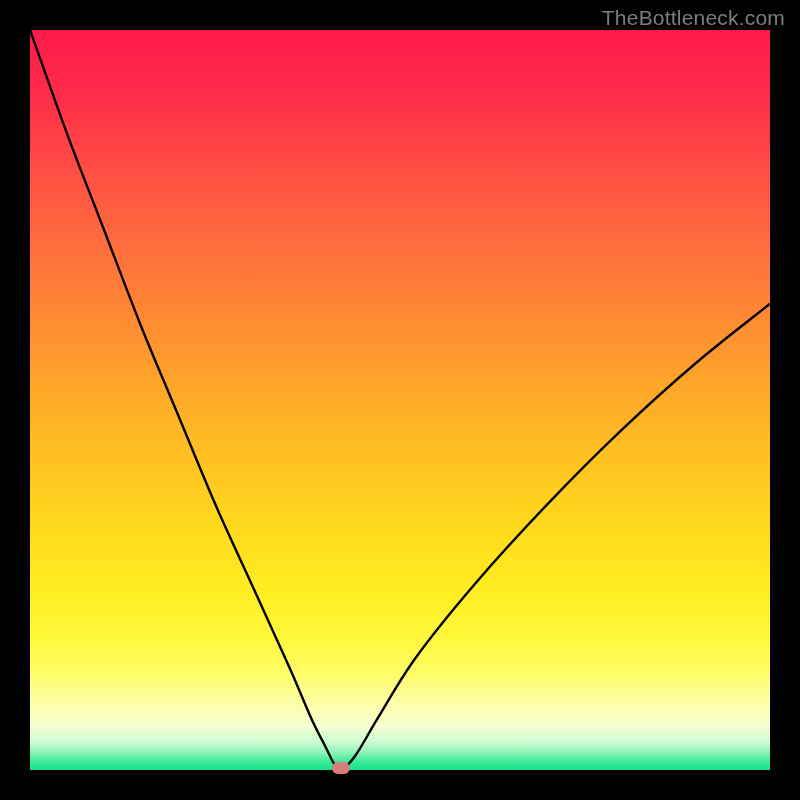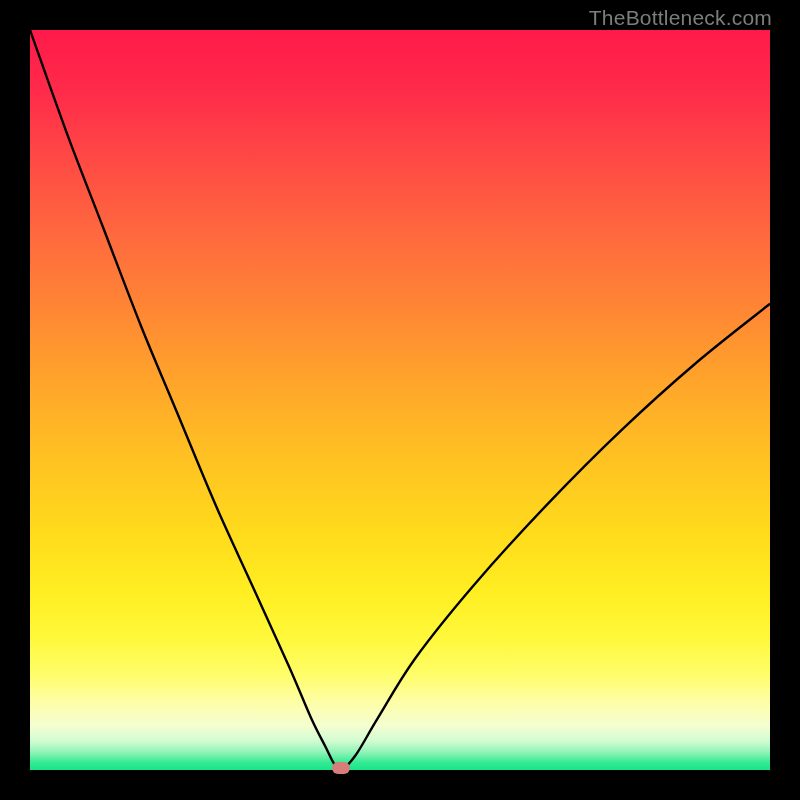--- a/index.html
+++ b/index.html
@@ -38,21 +38,21 @@
   position: absolute;
   left: 0;
   top: 0;
   width: 100%;
   height: 100%;
   pointer-events: none;
 }
 .watermark {
   position: absolute;
   top: 6px;
-  right: 28px;
+  right: 15px;
   color: #7d7d7d;
   font-size: 21px;
   font-weight: 500;
   letter-spacing: 0.2px;
 }
 .marker {
   position: absolute;
   width: 18px;
   height: 12px;
   background: #d77d7a;

